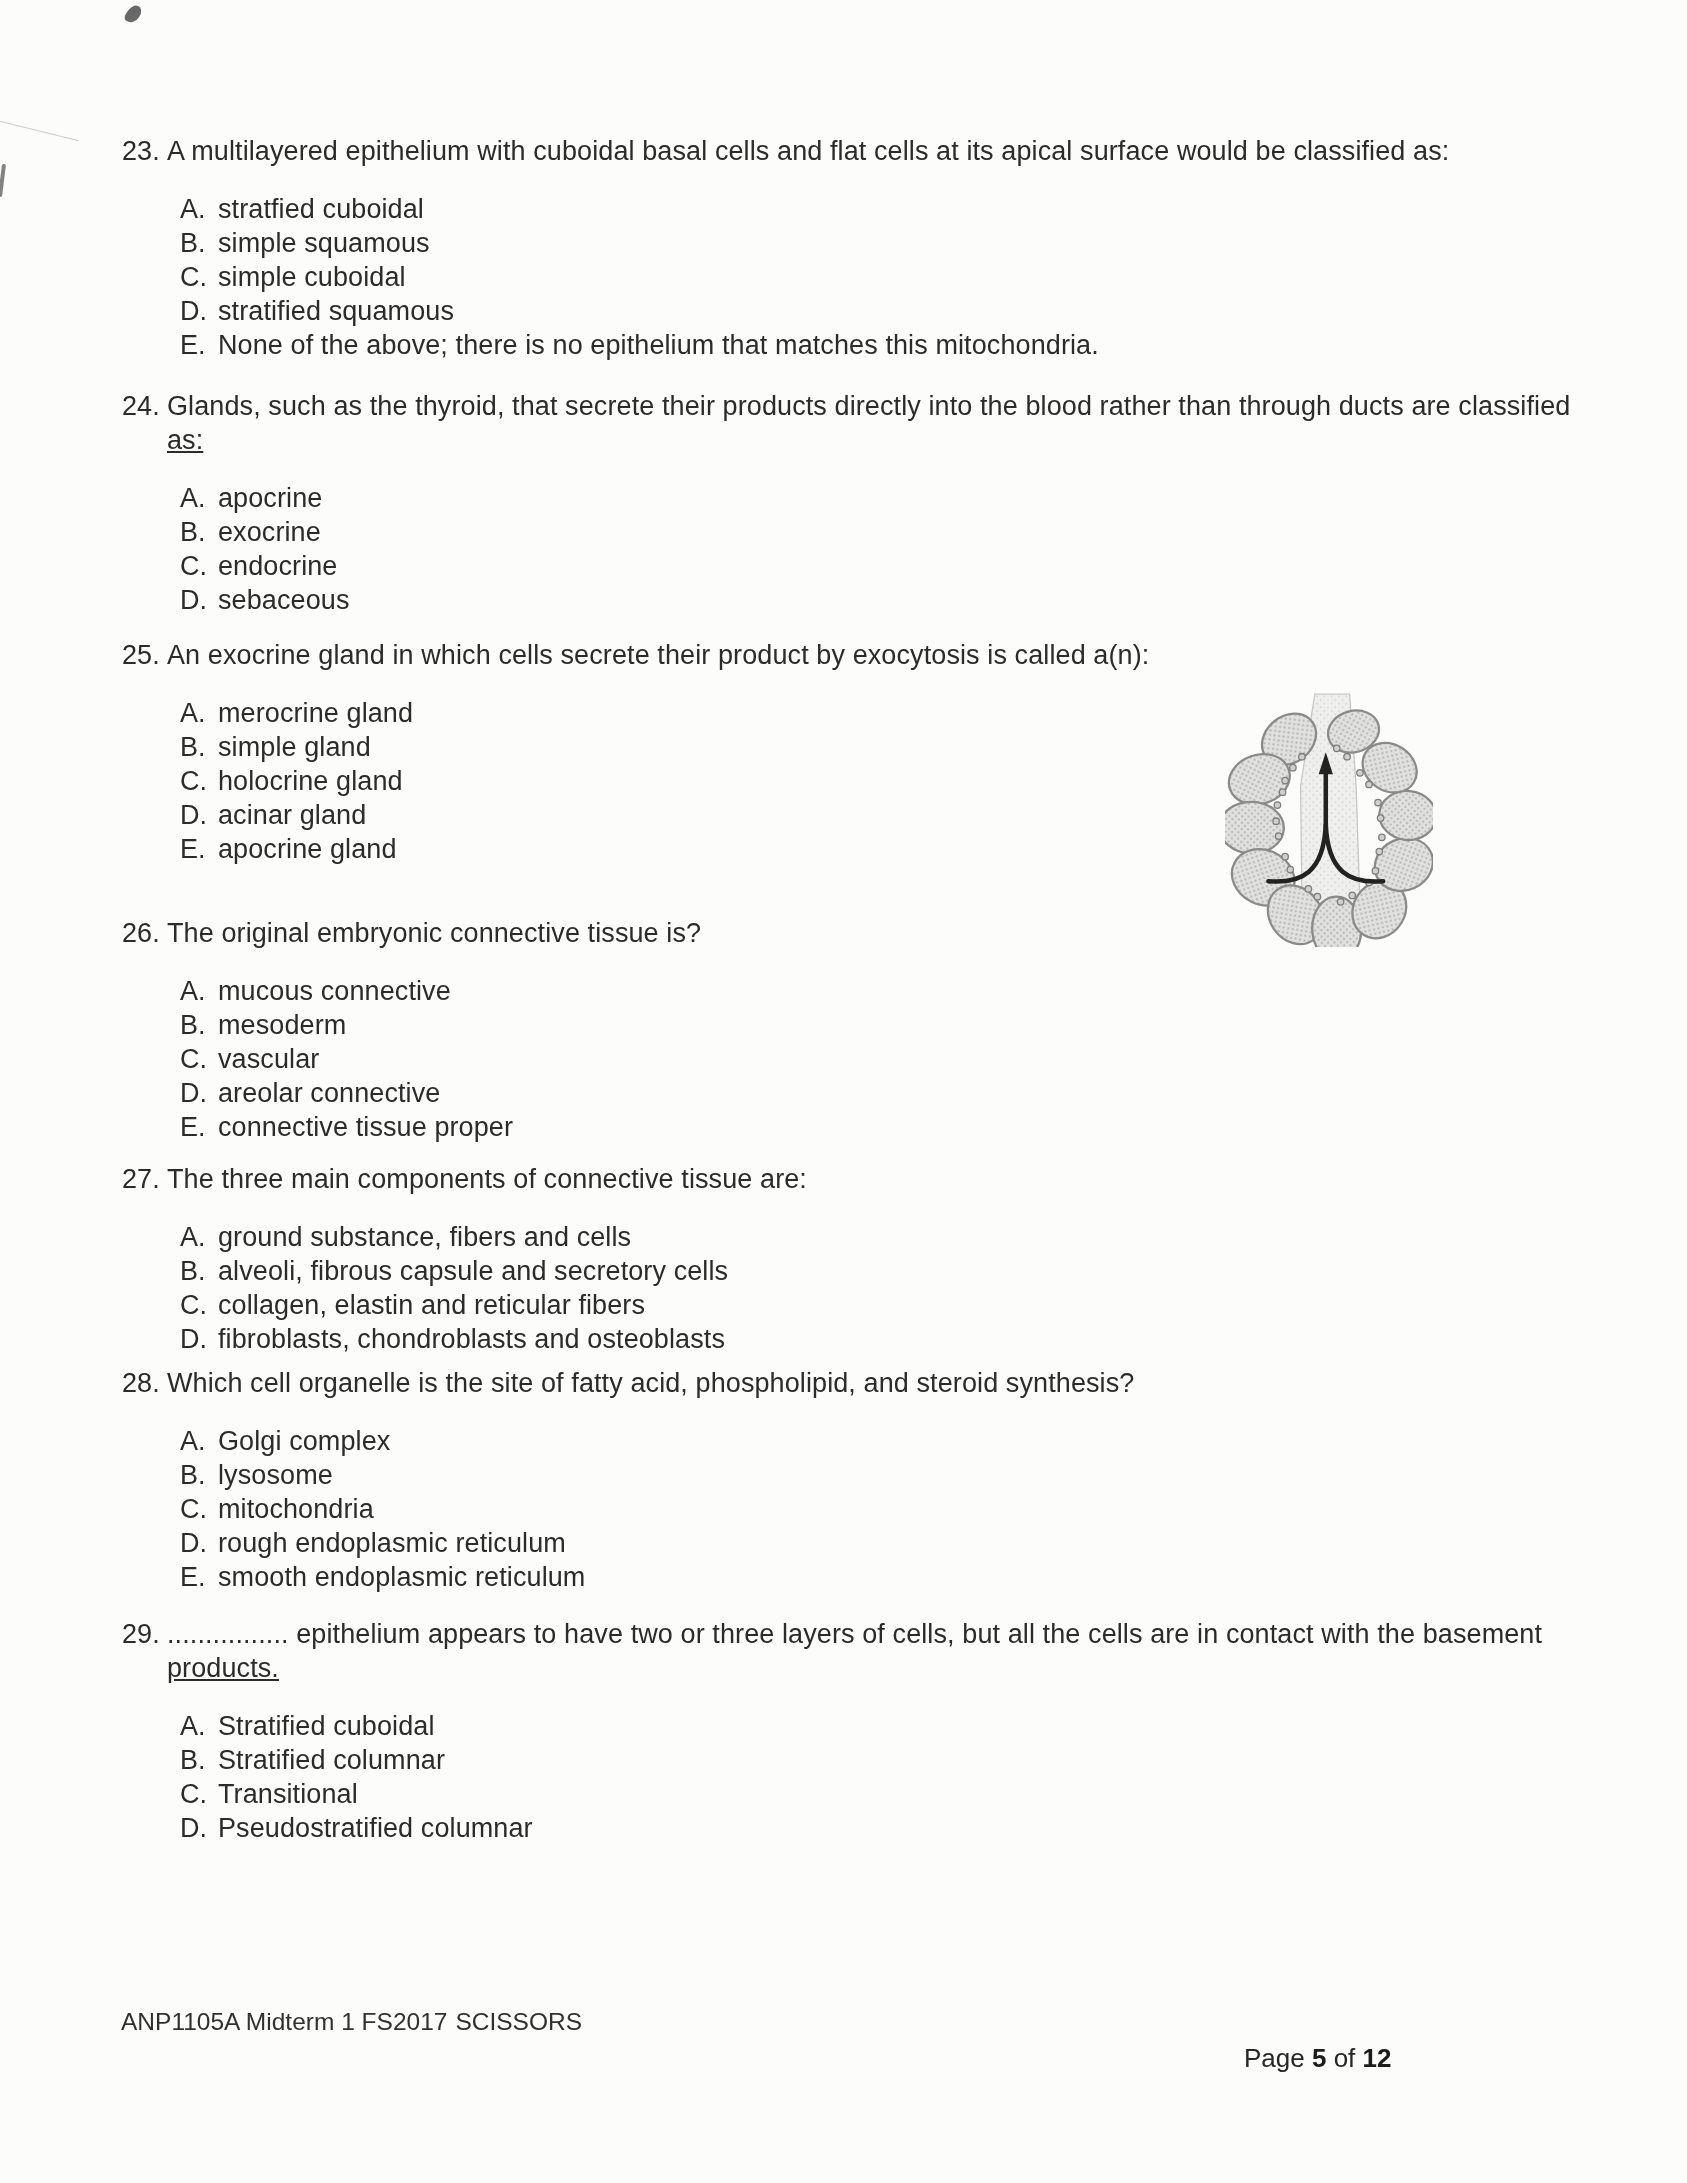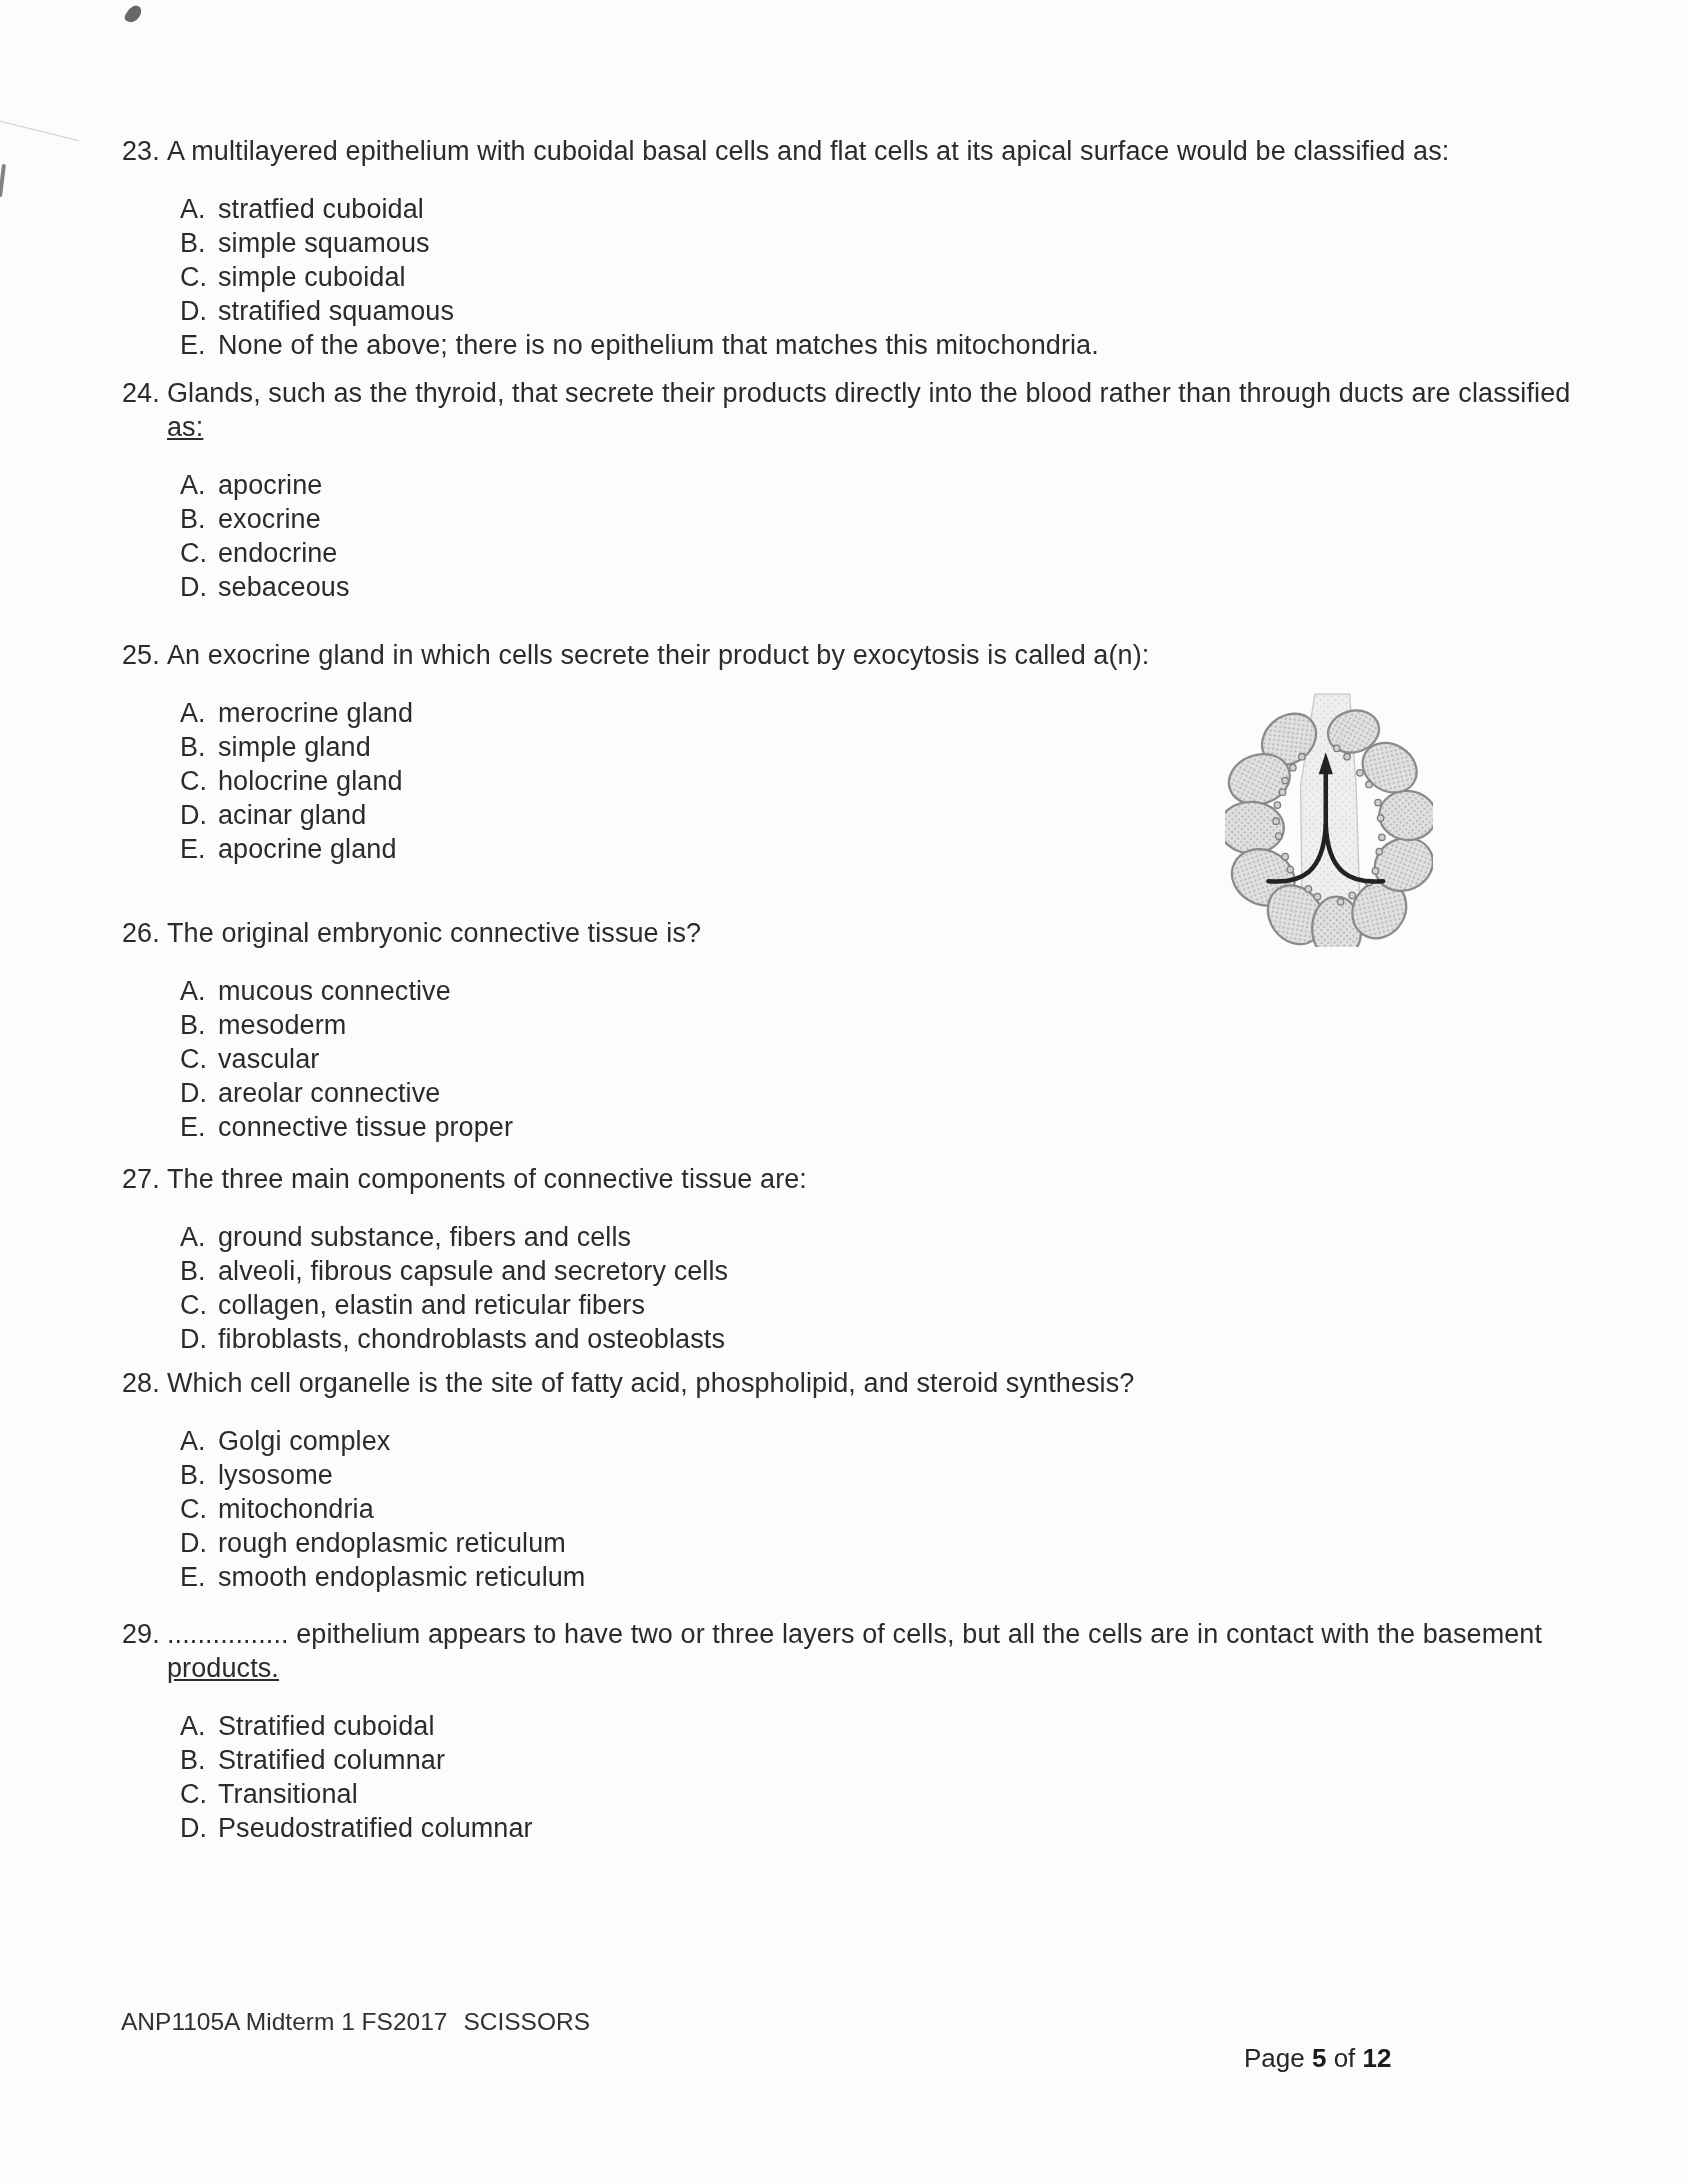--- a/index.html
+++ b/index.html
@@ -20,21 +20,21 @@
   }
 
   
   #questions { position: absolute; inset: 0; }
   .question-block {
     position: absolute;
     left: 122px;
     width: 1522px;
   }
   #questions .question-block:nth-child(1) { top: 134px; }
-  #questions .question-block:nth-child(2) { top: 376px; }
+  #questions .question-block:nth-child(2) { top: 389px; }
   #questions .question-block:nth-child(3) { top: 638px; }
   #questions .question-block:nth-child(4) { top: 916px; }
   #questions .question-block:nth-child(5) { top: 1162px; }
   #questions .question-block:nth-child(6) { top: 1366px; }
   #questions .question-block:nth-child(7) { top: 1617px; }
 
   .q-line {
     font-size: 27px;
     line-height: 34px;
     white-space: nowrap;
@@ -68,21 +68,21 @@
     height: 258px;
   }
   .figure svg { width: 100%; height: 100%; }
 
   
   .footer-left {
     position: absolute;
     left: 121px;
     top: 2007px;
     display: flex;
-    gap: 16px;
+    gap: 8px;
     font-size: 24.5px;
     line-height: 29px;
     color: #303030;
   }
   .footer-right {
     position: absolute;
     left: 1244px;
     top: 2005px;
     font-size: 26px;
     line-height: 30px;

